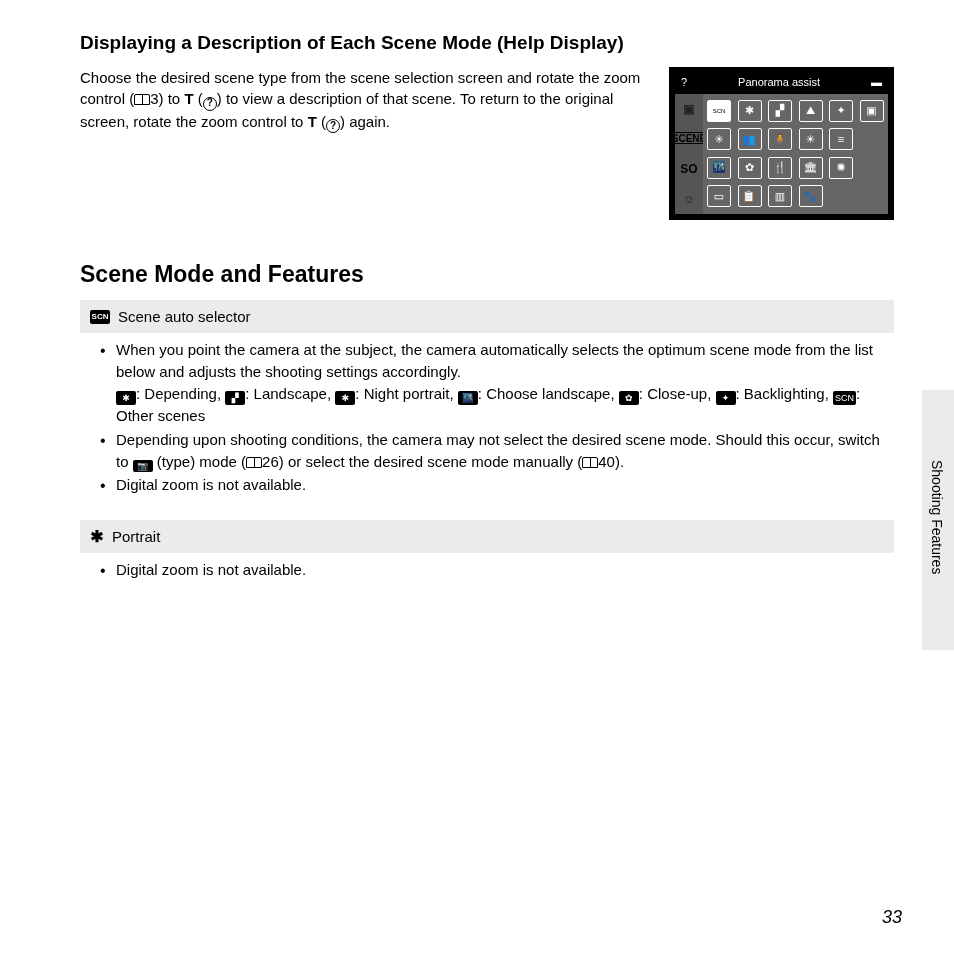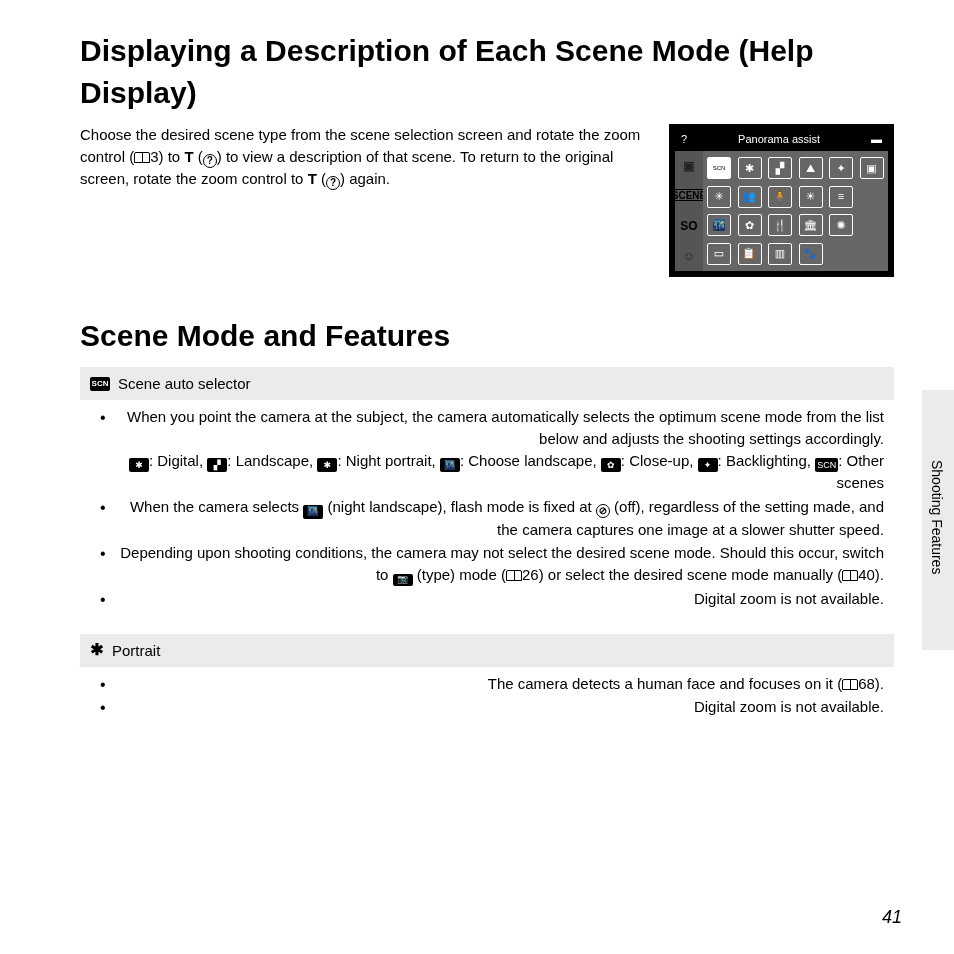--- a/index.html
+++ b/index.html
@@ -8,26 +8,26 @@
     font-size: 15px;
     line-height: 1.4;
     color: #000;
     width: 954px;
     height: 954px;
     background: #fff;
     position: relative;
     padding: 30px 60px 40px 80px;
   }
   h2.main-heading {
-    font-size: 30px;
+    font-size: 19px;
     font-weight: bold;
     margin-bottom: 10px;
   }
   h2.section-heading {
-    font-size: 30px;
+    font-size: 23px;
     font-weight: bold;
     margin-top: 38px;
     margin-bottom: 10px;
   }
   .intro-block {
     display: flex;
     gap: 3px;
   }
   .intro-text { flex: 1; font-size: 15px; line-height: 1.45; }
   .bold { font-weight: bold; }
@@ -135,21 +135,20 @@
   }
   ul.bullets {
     list-style: none;
     padding: 6px 10px 18px 36px;
     font-size: 15px;
     line-height: 1.45;
   }
   ul.bullets > li {
     position: relative;
     margin-bottom: 2px;
-    text-align: right;
   }
   ul.bullets > li::before {
     content: "•";
     position: absolute;
     left: -16px;
     font-size: 16px;
   }
   .badge {
     display: inline-flex;
     min-width: 20px; height: 14px;
@@ -242,43 +241,37 @@
 
 <h2 class="section-heading">Scene Mode and Features</h2>
 
 <div class="mode-header">
   <span class="mode-icon">SCN</span>
   <span>Scene auto selector</span>
 </div>
 <ul class="bullets">
   <li>
     <span>When you point the camera at the subject, the camera automatically selects the optimum scene mode from the list below and adjusts the shooting settings accordingly.</span><br>
-    <span class="badge">✱</span><span>: Digital, </span>
+    <span class="badge">✱</span><span>: Depending, </span>
     <span class="badge">▞</span><span>: Landscape, </span>
     <span class="badge">✱</span><span>: Night portrait, </span>
     <span class="badge">🌃</span><span>: Choose landscape, </span>
     <span class="badge">✿</span><span>: Close-up, </span>
     <span class="badge">✦</span><span>: Backlighting, </span>
     <span class="badge">SCN</span><span>: Other scenes</span>
   </li>
   <li>
-    <span>When the camera selects </span><span class="badge">🌃</span><span> (night landscape), flash mode is fixed at </span><span class="icon-circle">⊘</span><span> (off), regardless of the setting made, and the camera captures one image at a slower shutter speed.</span>
-  </li>
-  <li>
     <span>Depending upon shooting conditions, the camera may not select the desired scene mode. Should this occur, switch to </span><span class="badge cam">📷</span><span> (type) mode (</span><span class="icon-book"></span><span>26) or select the desired scene mode manually (</span><span class="icon-book"></span><span>40).</span>
   </li>
   <li>Digital zoom is not available.</li>
 </ul>
 
 <div class="mode-header">
   <span class="mode-icon port">✱</span>
   <span>Portrait</span>
 </div>
 <ul class="bullets">
-  <li>
-    <span>The camera detects a human face and focuses on it (</span><span class="icon-book"></span><span>68).</span>
-  </li>
   <li>Digital zoom is not available.</li>
 </ul>
 
 <div class="side-tab"></div>
 <div class="side-label">Shooting Features</div>
-<div class="page-num">41</div>
+<div class="page-num">33</div>
 
 </body></html>

